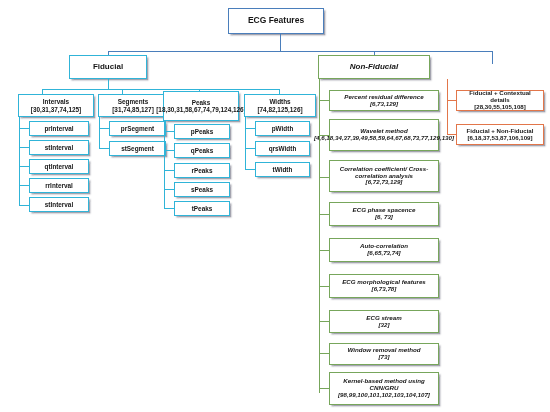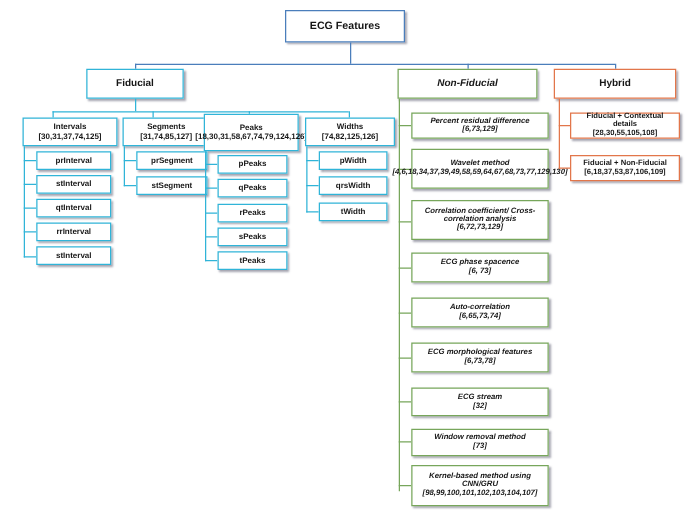--- a/index.html
+++ b/index.html
@@ -66,23 +66,20 @@
   <div class="ln v" style="left:492px;top:51px;height:13px;"></div>
 
   <div class="box b-cyan t-l2" style="left:69px;top:55px;width:78px;height:24px;">
     <span class="lbl">Fiducial</span>
   </div>
 
   <div class="box b-green t-l2" style="left:318px;top:55px;width:112px;height:24px;">
     <span class="lbl">Non-Fiducial</span>
   </div>
 
-  <div class="box b-orange t-l2" style="left:443px;top:55px;width:98px;height:24px;">
-    <span class="lbl">Hybrid</span>
-  </div>
 
   <div class="ln ln-cyan v" style="left:107.5px;top:79px;height:10px;"></div>
   <div class="ln ln-cyan h" style="left:42px;top:89px;width:237px;"></div>
   <div class="ln ln-cyan v" style="left:42px;top:89px;height:6px;"></div>
   <div class="ln ln-cyan v" style="left:122px;top:89px;height:6px;"></div>
   <div class="ln ln-cyan v" style="left:199px;top:89px;height:6px;"></div>
   <div class="ln ln-cyan v" style="left:279px;top:89px;height:6px;"></div>
 
   <div class="box b-cyan t-l3" style="left:18px;top:94px;width:76px;height:23px;flex-direction:column;">
     <span class="lbl">Intervals</span>

